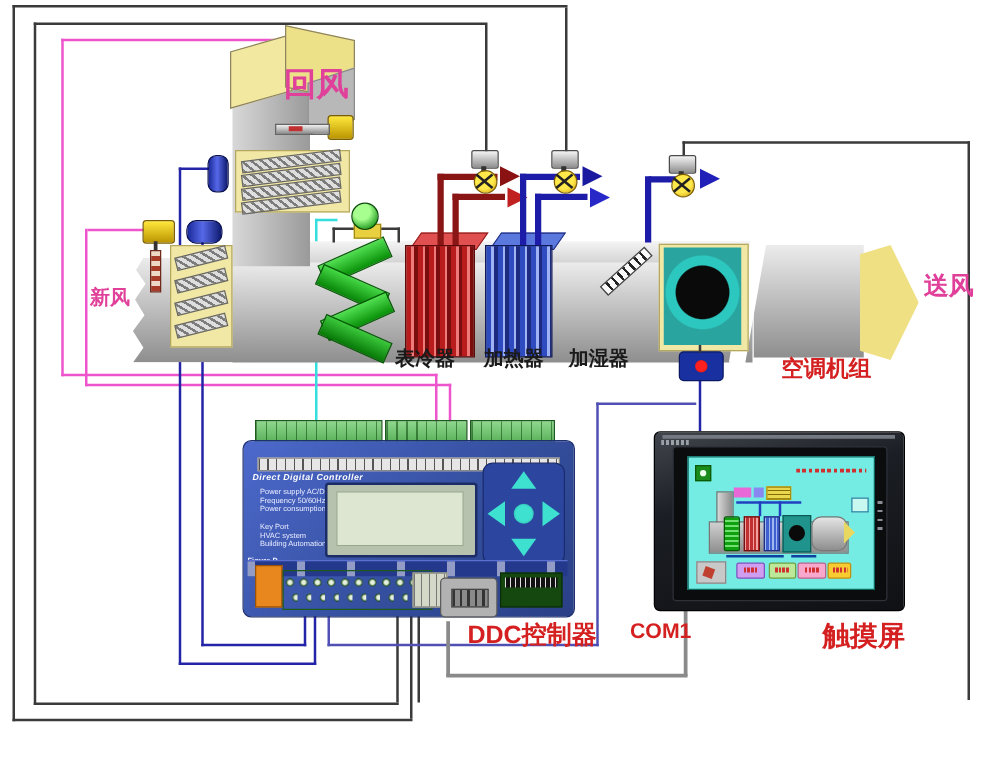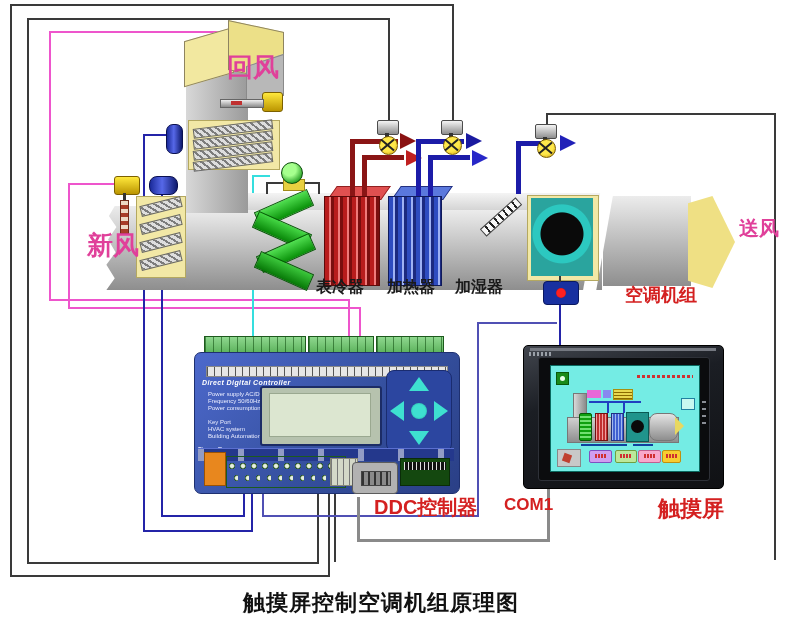--- a/index.html
+++ b/index.html
@@ -352,24 +352,23 @@
         </div>
       <div class="mini" style="left:6px;top:83px;width:22px;height:16px;background:#c8c8c8;border:1px solid #888;">
         <div class="mini" style="left:5px;top:4px;width:8px;height:8px;background:#c04030;transform:rotate(20deg);"></div>
       </div>
     </div>
     <div class="abs" style="left:702px;top:396px;width:4px;height:28px;
          background:repeating-linear-gradient(0deg,#8a8e96 0 2px,rgba(0,0,0,0) 2px 7px);"></div>
   </div>
 
   <div class="lbl lbl-mag" style="left:227px;top:50px;font-size:26px;">回风</div>
-  <div class="lbl lbl-mag" style="left:87px;top:228px;font-size:26px;">新风</div>
+  <div class="lbl lbl-mag" style="left:72px;top:228px;font-size:16px;">新风</div>
   <div class="lbl lbl-mag" style="left:739px;top:215px;font-size:20px;">送风</div>
   <div class="lbl lbl-dark" style="left:316px;top:277px;font-size:16px;">表冷器</div>
   <div class="lbl lbl-dark" style="left:387px;top:277px;font-size:16px;">加热器</div>
   <div class="lbl lbl-dark" style="left:455px;top:277px;font-size:16px;">加湿器</div>
   <div class="lbl lbl-red" style="left:625px;top:283px;font-size:18px;">空调机组</div>
   <div class="lbl lbl-red" style="left:374px;top:494px;font-size:20px;">DDC控制器</div>
   <div class="lbl lbl-red" style="left:504px;top:495px;font-size:17px;font-family:'Liberation Sans',sans-serif;">COM1</div>
   <div class="lbl lbl-red" style="left:658px;top:494px;font-size:22px;">触摸屏</div>
-  <div class="lbl" style="left:243px;top:588px;font-size:22px;color:#111;letter-spacing:1px;">触摸屏控制空调机组原理图</div>
 
 </div>
 
 </body></html>

